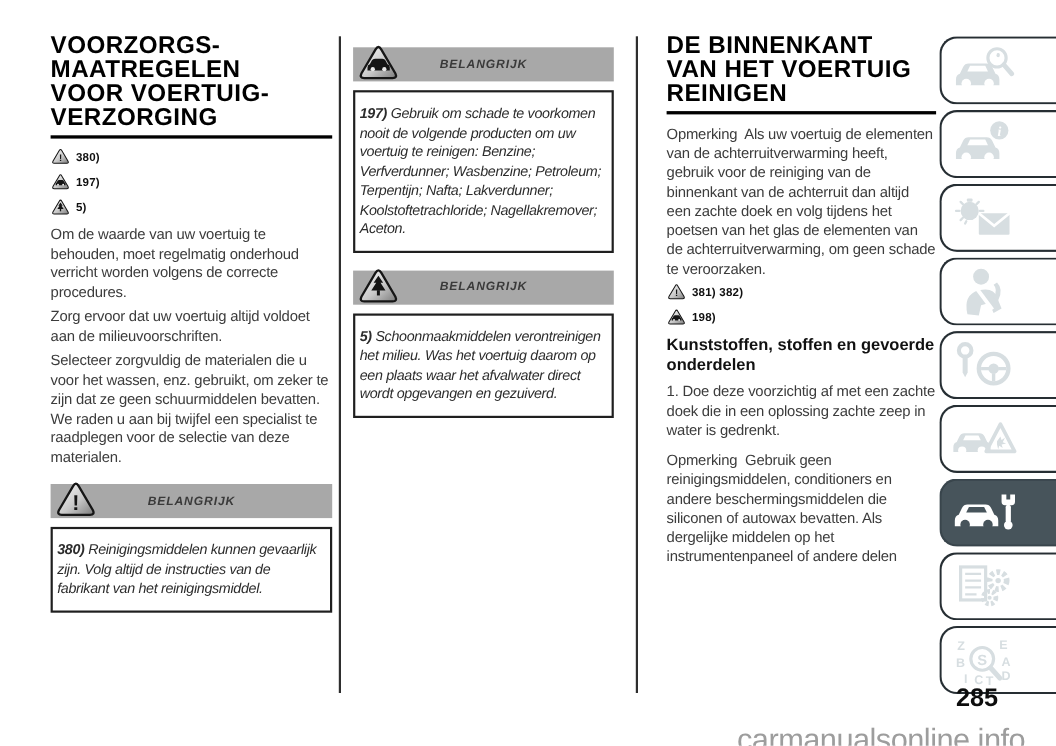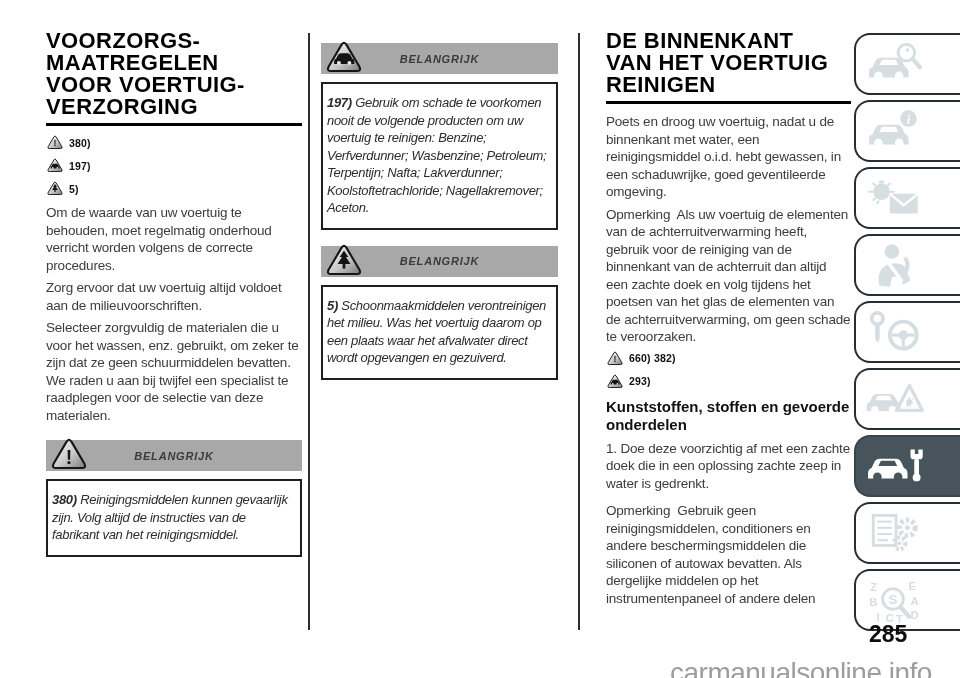--- a/index.html
+++ b/index.html
@@ -171,34 +171,33 @@
     </div>
   </div>
 
   <div class="divider divider-2"></div>
 
   <div class="col col-right">
     <h1 class="col-title">DE BINNENKANT
 VAN HET VOERTUIG
 REINIGEN</h1>
 
-    <p class="para">Poets en droog uw voertuig, nadat u de binnenkant met water, een reinigingsmiddel o.i.d. hebt gewassen, in een schaduwrijke, goed geventileerde omgeving.</p>
     <p class="para">Opmerking&nbsp; Als uw voertuig de elementen van de achterruitverwarming heeft, gebruik voor de reiniging van de binnenkant van de achterruit dan altijd een zachte doek en volg tijdens het poetsen van het glas de elementen van de achterruitverwarming, om geen schade te veroorzaken.</p>
 
     <div class="ref-row">
       <svg width="16" height="15">
           <use href="#t-warn"></use>
         </svg>
-      <span class="ref-label">660) 382)</span>
+      <span class="ref-label">381) 382)</span>
     </div>
     <div class="ref-row">
       <svg width="16" height="15">
           <use href="#t-car"></use>
         </svg>
-      <span class="ref-label">293)</span>
+      <span class="ref-label">198)</span>
     </div>
 
     <h2 class="subheading">Kunststoffen, stoffen en gevoerde onderdelen</h2>
 
     <p class="para">1. Doe deze voorzichtig af met een zachte doek die in een oplossing zachte zeep in water is gedrenkt.</p>
     <p class="para" style="margin-top:10px">Opmerking&nbsp; Gebruik geen reinigingsmiddelen, conditioners en andere beschermingsmiddelen die siliconen of autowax bevatten. Als dergelijke middelen op het instrumentenpaneel of andere delen</p>
   </div>
 
   <div class="tab" style="top:33px">
     <svg viewBox="0 0 58 44" fill="currentColor">

